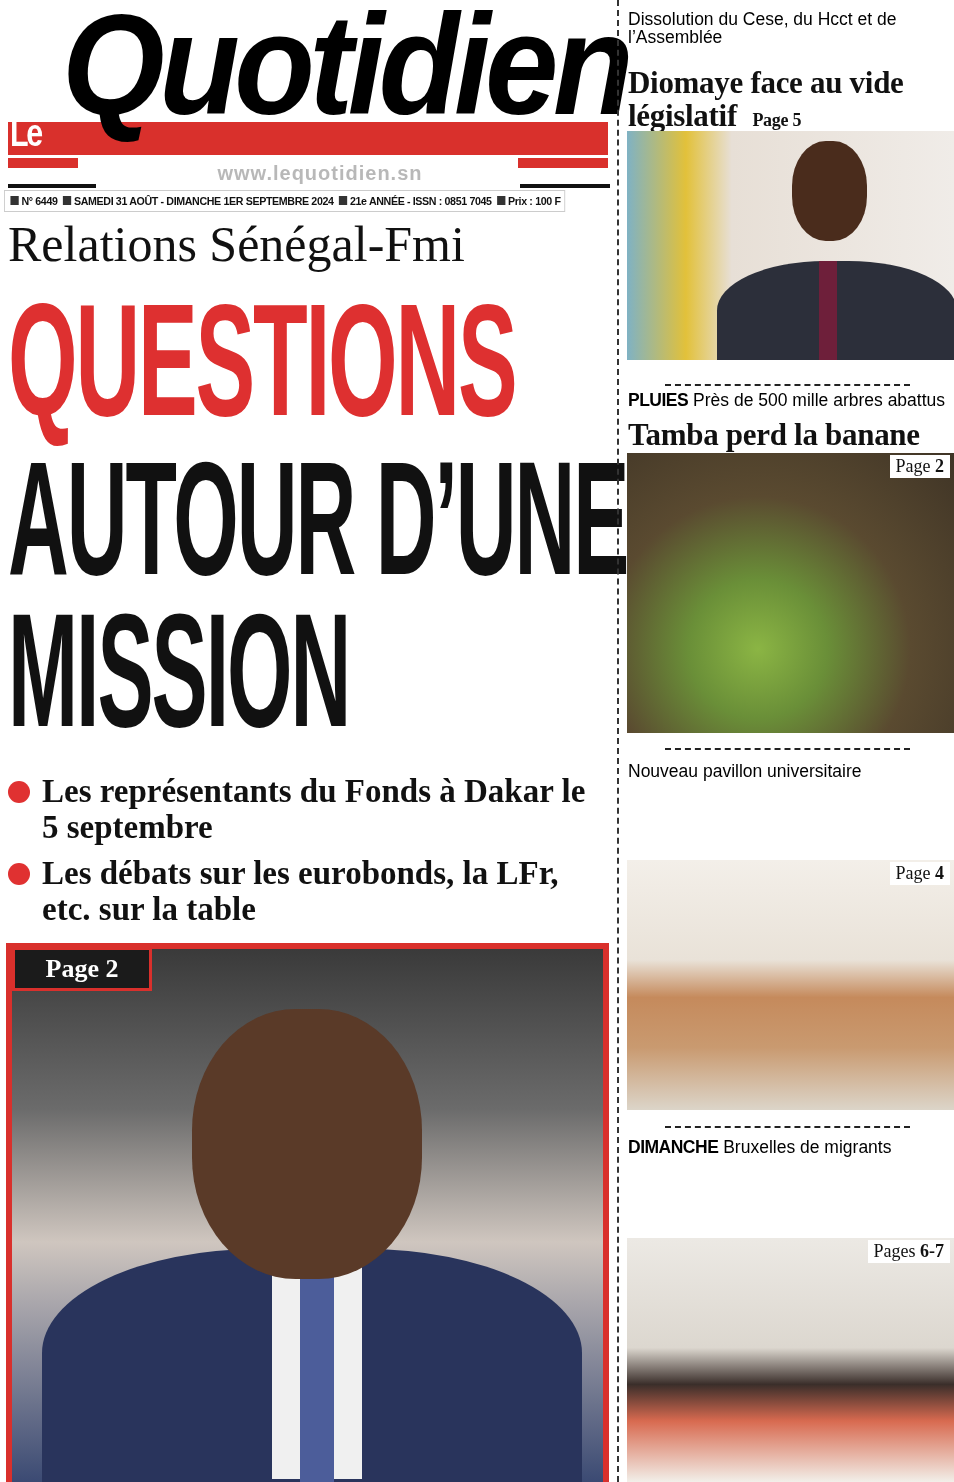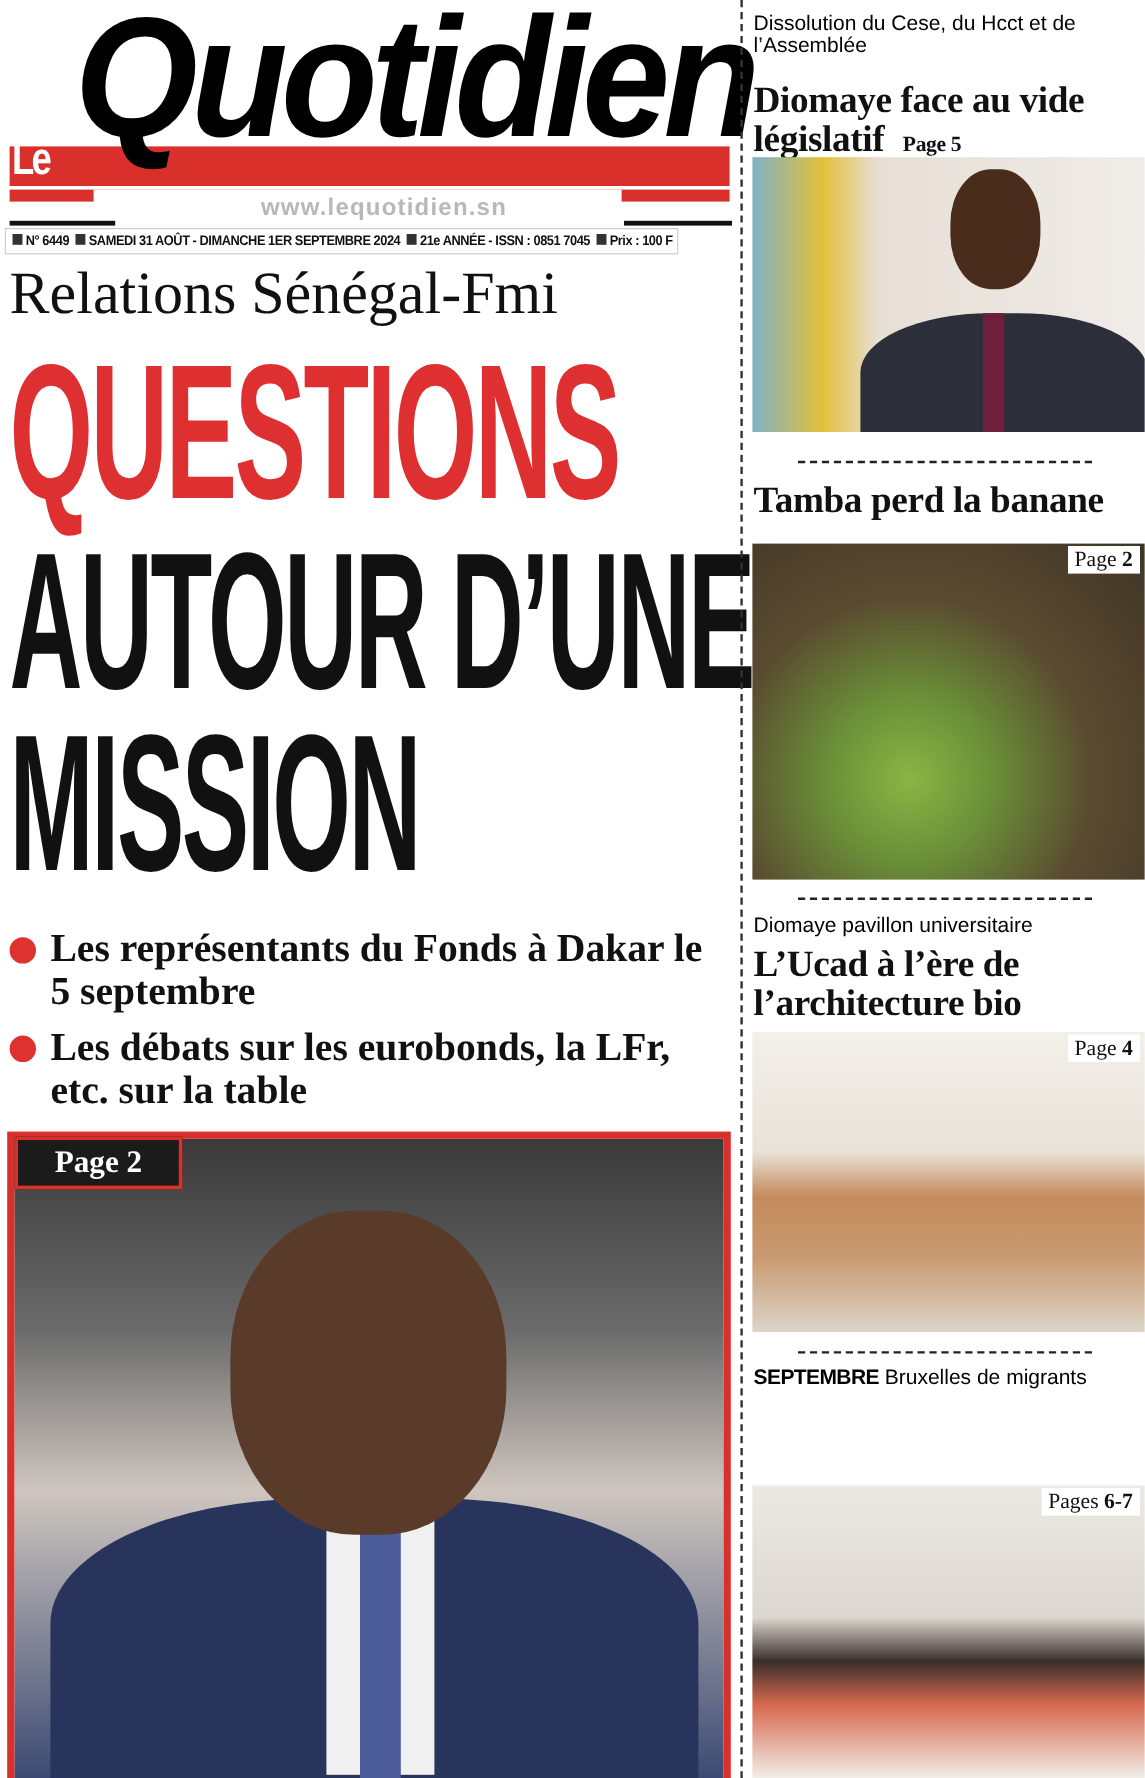--- a/index.html
+++ b/index.html
@@ -94,36 +94,36 @@
 </div>
 <div class="abs photo" style="top:131px;height:229px;background:linear-gradient(90deg,#7fb2c4 0%,#e2c13a 18%,#e7dfd6 32%,#f0ece8 100%)">
   <div class="abs" style="left:90px;top:130px;width:240px;height:110px;border-radius:45% 45% 0 0;background:#2c2f3a"></div>
   <div class="abs" style="left:165px;top:10px;width:75px;height:100px;border-radius:45%;background:#4a2c1c"></div>
   <div class="abs" style="left:192px;top:130px;width:18px;height:100px;background:#6e1f3a"></div>
 </div>
 
 <div class="abs dash" style="top:384px"></div>
 
 <div class="abs rc" style="top:391px">
+  <div class="rc-kicker"><b>PLUIES</b> <span>Près de 500 mille arbres abattus</span></div>
   <div class="rc-head" style="margin-top:9px;white-space:nowrap">Tamba perd la banane</div>
 </div>
 <div class="abs photo" style="top:453px;height:280px;background:radial-gradient(circle at 40% 70%,#8bb544 0,#6a8f38 25%,#5a4a30 55%,#3f3426 100%)">
   <div class="pagebox" style="top:2px"><span>Page</span> <b>2</b></div>
 </div>
 
 <div class="abs dash" style="top:748px"></div>
 
 <div class="abs rc" style="top:762px">
-  <div class="rc-kicker">Diomaye pavillon universitaire</div>
-  <div class="rc-head" style="margin-top:6px;width:300px">L’Ucad à l’ère de l’architecture bio</div>
+  <div class="rc-kicker">Nouveau pavillon universitaire</div>
 </div>
 <div class="abs photo" style="top:860px;height:250px;background:linear-gradient(180deg,#f3efe9 0%,#e9e2d8 40%,#c58a5c 55%,#c99a70 75%,#dcd5c9 100%)">
   <div class="pagebox" style="top:2px"><span>Page</span> <b>4</b></div>
 </div>
 
 <div class="abs dash" style="top:1126px"></div>
 
 <div class="abs rc" style="top:1138px">
-  <div class="rc-kicker"><b>SEPTEMBRE</b> <span>Bruxelles de migrants</span></div>
+  <div class="rc-kicker"><b>DIMANCHE</b> <span>Bruxelles de migrants</span></div>
 </div>
 <div class="abs photo" style="top:1238px;height:244px;background:linear-gradient(180deg,#ece9e4 0%,#dcd7cf 45%,#3a2e2a 60%,#d86a50 75%,#f2efe9 100%)">
   <div class="pagebox" style="top:2px"><span>Pages</span> <b>6-7</b></div>
 </div>
 
 </body></html>

